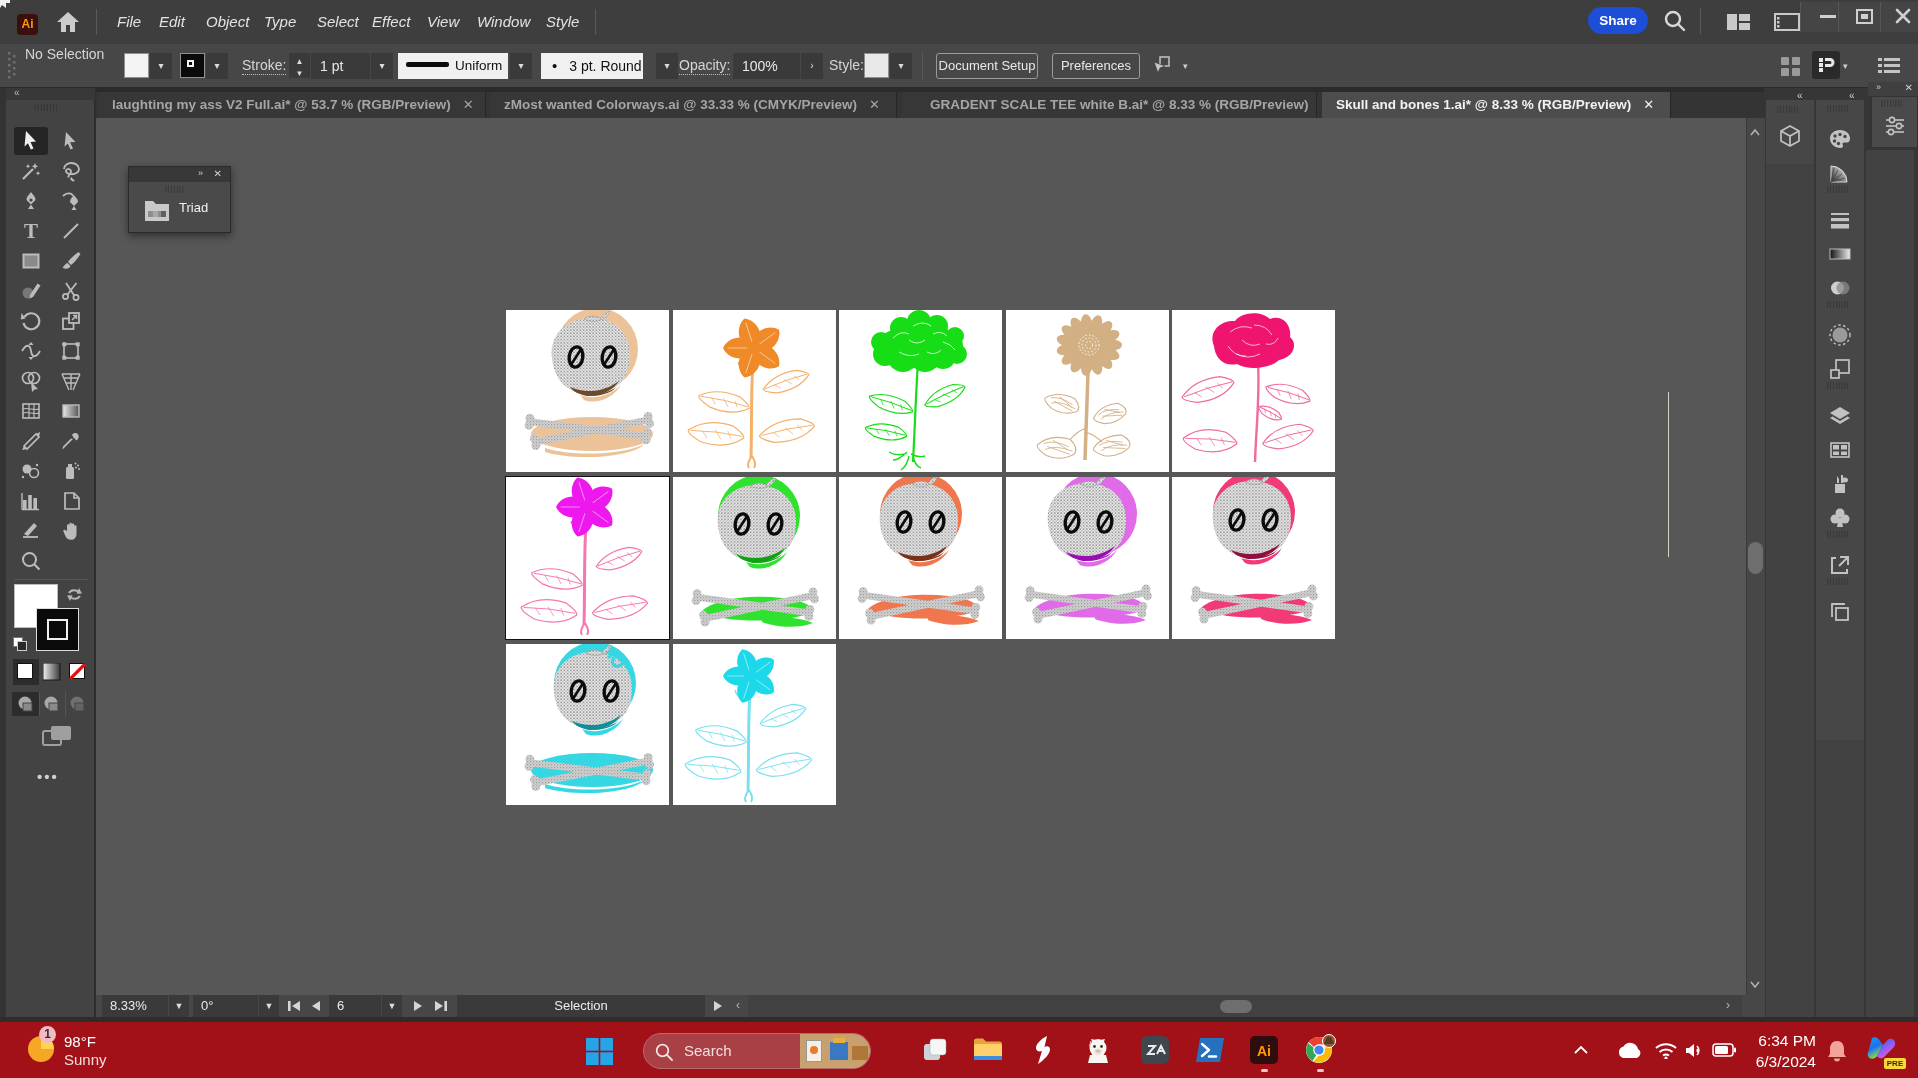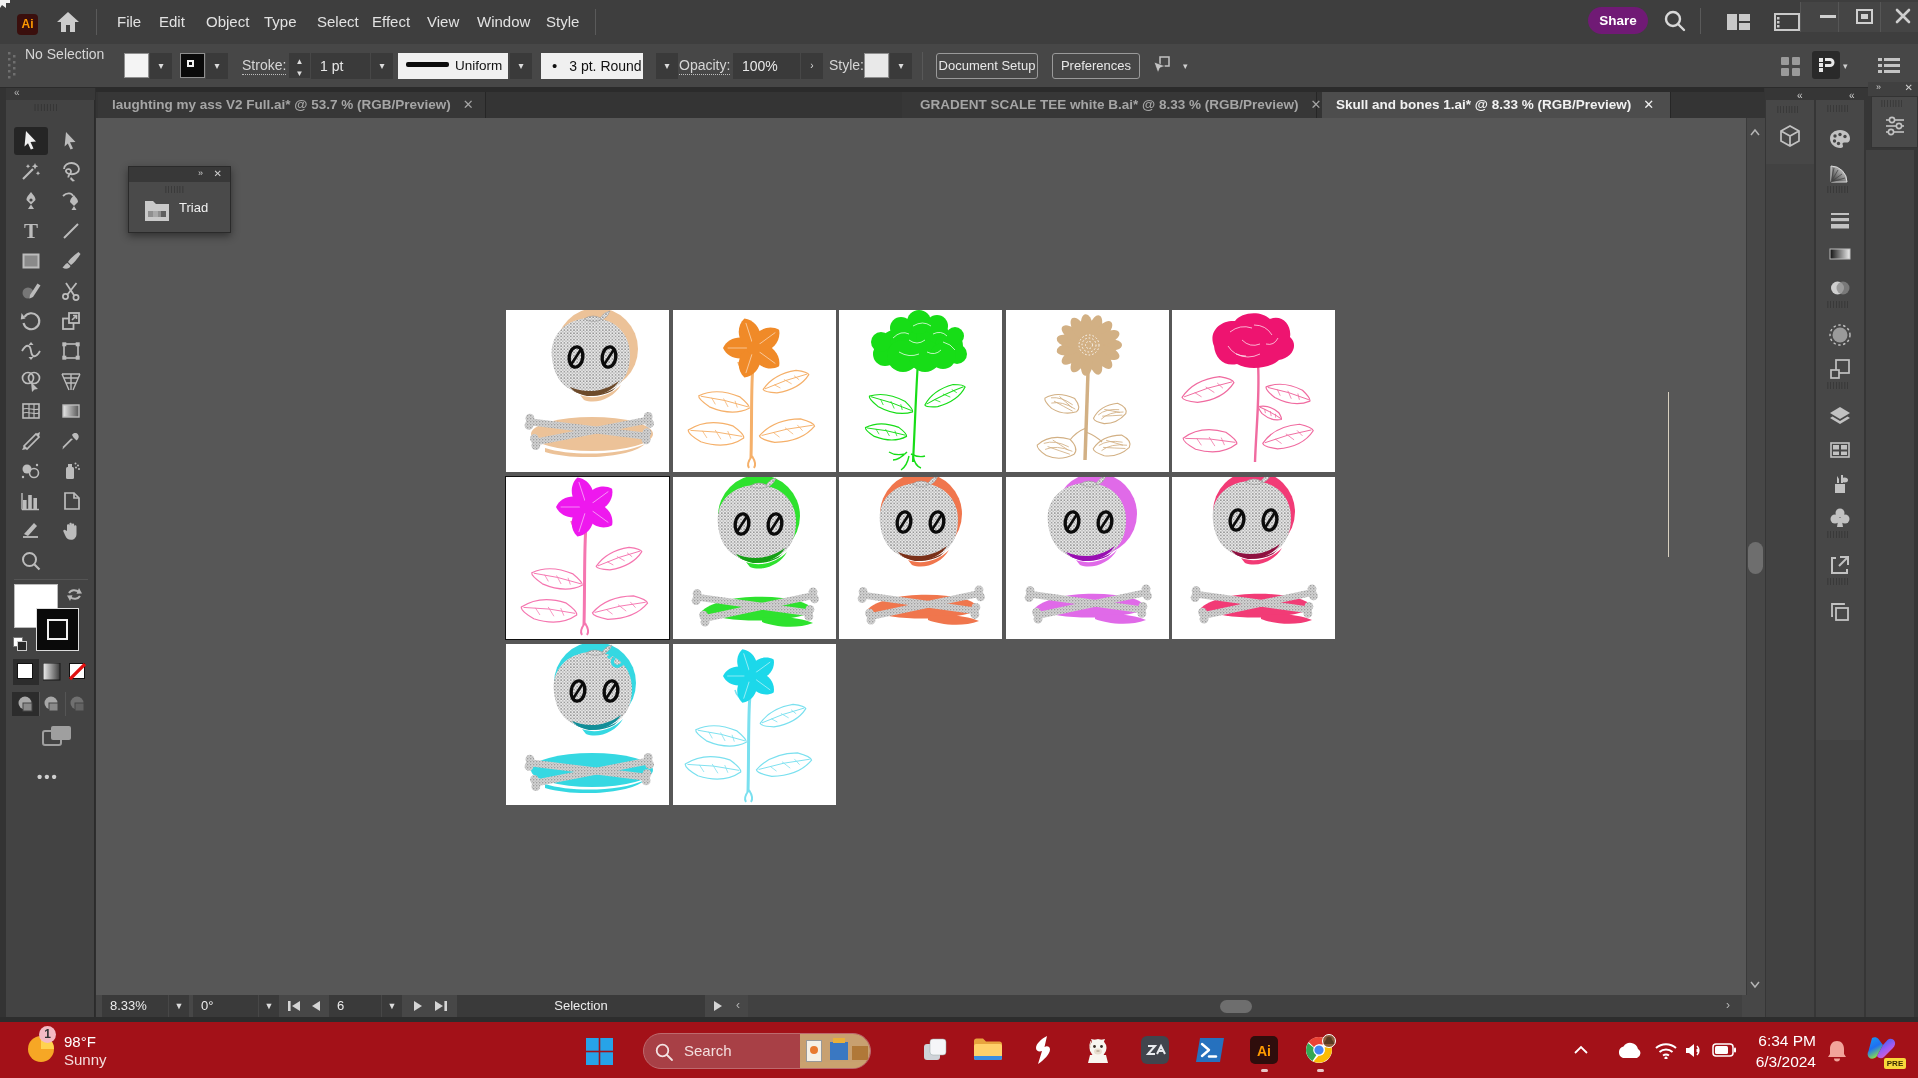--- a/index.html
+++ b/index.html
@@ -4,23 +4,23 @@
 <style>
 * { margin:0; padding:0; box-sizing:border-box; }
 html,body { width:1918px; height:1078px; overflow:hidden; background:#2e2e2e; }
 body, .app { font-family:"Liberation Sans", sans-serif; }
 .app { position:absolute; top:0; left:0; width:1918px; height:1078px; }
 .abs { position:absolute; }
 
 
 #topbar { position:absolute; top:0; left:0; width:1918px; height:44px; background:#3e3e3e; }
 #ailogo { position:absolute; left:17px; top:14px; width:21px; height:21px; background:#3a0f0d; border-radius:4px; color:#ff9a00; font-weight:bold; font-size:12px; text-align:center; line-height:21px; }
-.menu { position:absolute; top:0; height:44px; line-height:44px; color:#e2e2e2; font-size:15px; }
+.menu { position:absolute; top:0; height:44px; line-height:44px; color:#e2e2e2; font-size:15px;font-style:italic; }
 .vsep { position:absolute; background:#5a5a5a; width:1px; }
-#share { position:absolute; left:1588px; top:7px; width:60px; height:27px; background:#701a75; border-radius:14px; color:#fff; font-size:13.5px; font-weight:bold; text-align:center; line-height:27px; }
+#share { position:absolute; left:1588px; top:7px; width:60px; height:27px; background:#1d4ed8; border-radius:14px; color:#fff; font-size:13.5px; font-weight:bold; text-align:center; line-height:27px; }
 .winbtns { position:absolute; right:0; top:0; width:110px; height:34px; }
 
 
 #ctrlbar { position:absolute; top:44px; left:0; width:1918px; height:44px; background:#474747; border-bottom:1px solid #2b2b2b; }
 .cb-label { position:absolute; color:#d6d6d6; font-size:14px; top:13px; }
 .cb-dotted { border-bottom:1px dotted #bdbdbd; padding-bottom:1px; }
 .cb-field { position:absolute; background:#3a3a3a; color:#e8e8e8; font-size:14px; height:26px; top:9px; line-height:26px; padding-left:9px; }
 .cb-chev { position:absolute; background:#3a3a3a; height:26px; width:22px; top:9px; color:#dcdcdc; text-align:center; line-height:26px; font-size:10px; }
 .cb-white { position:absolute; background:#f0f0f0; color:#111; font-size:14px; height:26px; top:9px; line-height:26px; }
 .cb-btn { position:absolute; border:1px solid #9a9a9a; border-radius:3px; color:#e8e8e8; font-size:14px; height:26px; top:9px; line-height:24px; text-align:center; }
@@ -190,21 +190,22 @@
           <rect x="0" y="7" width="4" height="3"></rect>
           <rect x="6" y="7" width="16" height="3"></rect>
           <rect x="0" y="13" width="4" height="3"></rect>
           <rect x="6" y="13" width="16" height="3"></rect>
         </g>
       </svg>
   </div>
   <div id="tabbar">
     <div class="abs" style="left:0;top:0;width:1668px;height:4px;background:#2b2b2b"></div>
     <div class="tab" style="left:2px;width:388px"><span style="margin-left:14px">laughting my ass V2 Full.ai* @ 53.7 % (RGB/Preview)</span><span class="x">✕</span></div>
-    <div class="tab" style="left:806px;width:415px"><span style="margin-left:18px">GRADENT SCALE TEE white B.ai* @ 8.33 % (RGB/Preview)</span><span class="x">✕</span></div>
+    <div class="tab" style="left:394px;width:407px"><span style="margin-left:14px">zMost wanted Colorways.ai @ 33.33 % (CMYK/Preview)</span><span class="x">✕</span></div>
+    <div class="tab" style="left:806px;width:415px"><span style="margin-left:28px">GRADENT SCALE TEE white B.ai* @ 8.33 % (RGB/Preview)</span><span class="x">✕</span></div>
     <div class="tab active" style="left:1226px;width:349px"><span style="margin-left:14px">Skull and bones 1.ai* @ 8.33 % (RGB/Preview)</span><span class="x">✕</span></div>
   </div>
   <div id="leftedge"></div>
   <div id="leftpanel">
     <div id="lp-head">
         <span style="position:absolute;left:8px;top:-1px;font-size:10px;letter-spacing:-2px">«</span>
       </div>
     <div class="abs" style="left:28px;top:16px;width:34px;height:6px;color:#2f2f2f;font-size:8px;letter-spacing:1px;line-height:6px">||||||||</div>
     <div class="tool sel" style="left:8px;top:39px">
         <svg width="22" height="22" viewBox="0 0 22 22">

